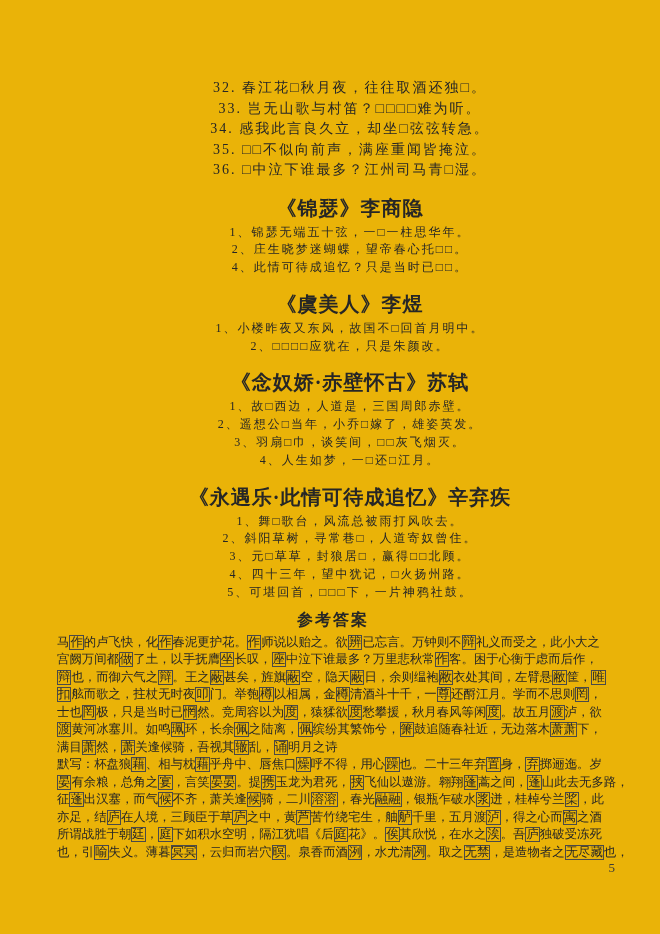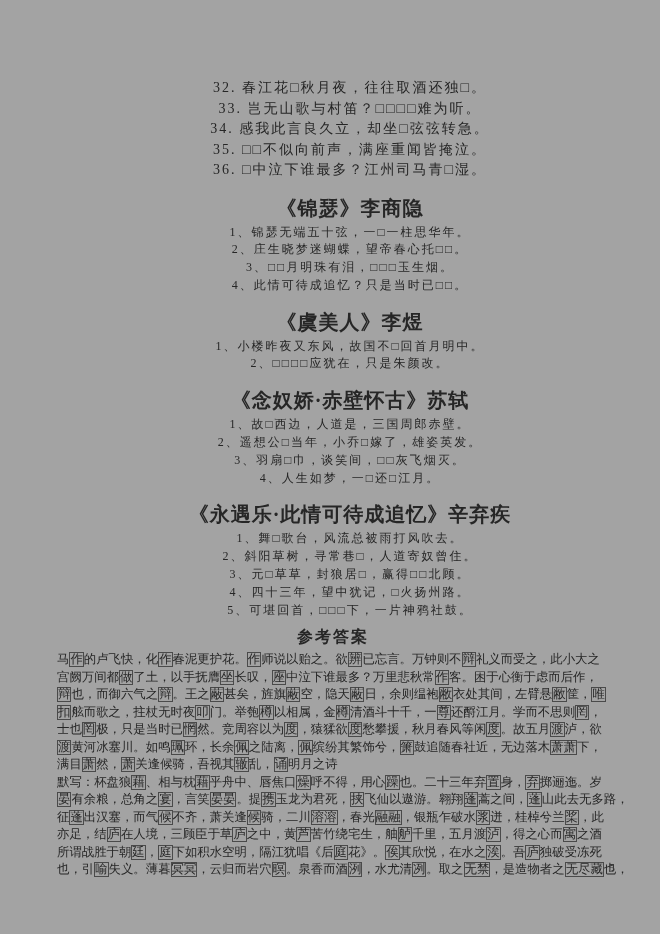--- a/index.html
+++ b/index.html
@@ -8,21 +8,21 @@
     width: 660px;
     height: 934px;
     background: #ffffff;
     font-family: "Liberation Serif", "DejaVu Serif", serif;
     color: #262626;
   }
   .page {
     position: relative;
     width: 660px;
     height: 934px;
-    background: #a3a3a3;
+    background: #eab308;
     overflow: hidden;
     box-sizing: border-box;
     padding-top: 78px;
   }
   
   .center-col {
     margin-left: 70px;
     width: 560px;
     text-align: center;
   }
@@ -90,21 +90,20 @@
       <div class="qline">34. 感我此言良久立，却坐□弦弦转急。</div>
       <div class="qline">35. □□不似向前声，满座重闻皆掩泣。</div>
       <div class="qline">36. □中泣下谁最多？江州司马青□湿。</div>
     </div>
 
   <div class="center-col" id="poem-sections">
       <section class="poem">
         <h2 class="ptitle">《锦瑟》李商隐</h2>
         <div class="qline">1、锦瑟无端五十弦，一□一柱思华年。</div>
         <div class="qline">2、庄生晓梦迷蝴蝶，望帝春心托□□。</div>
-        <div class="qline">3、□□月明珠有泪，□□□玉生烟。</div>
         <div class="qline">4、此情可待成追忆？只是当时已□□。</div>
       </section>
       <section class="poem">
         <h2 class="ptitle">《虞美人》李煜</h2>
         <div class="qline">1、小楼昨夜又东风，故国不□回首月明中。</div>
         <div class="qline">2、□□□□应犹在，只是朱颜改。</div>
       </section>
       <section class="poem">
         <h2 class="ptitle">《念奴娇·赤壁怀古》苏轼</h2>
         <div class="qline">1、故□西边，人道是，三国周郎赤壁。</div>

